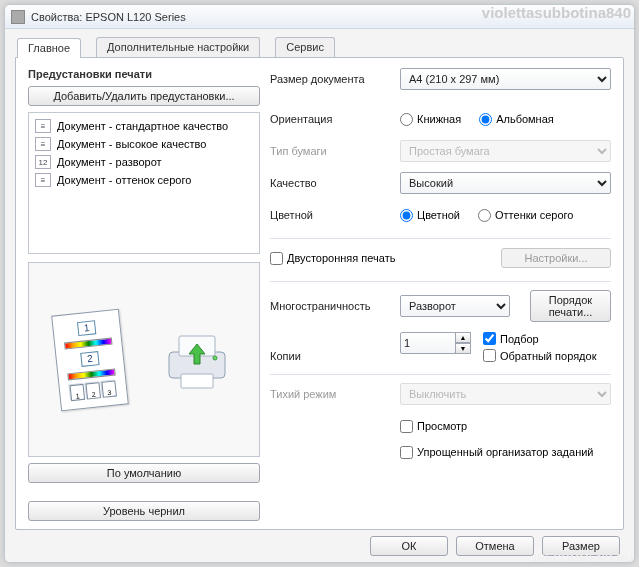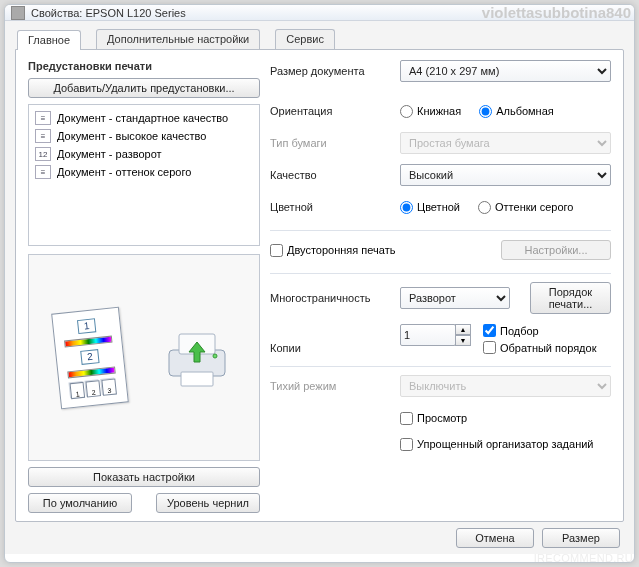--- a/index.html
+++ b/index.html
@@ -1,20 +1,20 @@
 <!DOCTYPE html>
 <html><head>
 <meta charset="utf-8">
 <style>
 * { box-sizing: border-box; font-family: "Segoe UI", Tahoma, sans-serif; font-size: 11px; }
 body { margin: 0; background: #ddd; width: 639px; height: 567px; position: relative; }
 .watermark-top { position: absolute; top: 4px; right: 8px; color: #ccc; font-size: 15px; font-weight: bold; z-index: 100; }
 .watermark-bot { position: absolute; bottom: 3px; right: 6px; color: #eee; font-size: 11px; z-index: 100; letter-spacing: 0.3px; }
 .window { position: absolute; left: 4px; top: 4px; right: 4px; bottom: 4px; background: #fff; border: 1px solid #c0c8d0; border-radius: 6px; overflow: hidden; box-shadow: 0 0 6px rgba(0,0,0,0.15); }
-.titlebar { height: 16px; background: linear-gradient(#fdfdfe,#e8eef6); border-bottom: 1px solid #d0d6df; display: flex; align-items: center; gap: 6px; padding: 0 6px; }
+.titlebar { height: 24px; background: linear-gradient(#fdfdfe,#e8eef6); border-bottom: 1px solid #d0d6df; display: flex; align-items: center; gap: 6px; padding: 0 6px; }
 .titlebar .ticon { width: 14px; height: 14px; background:#aaa; border:1px solid #888;}
 .titlebar span { color:#333; }
 .client { padding: 8px 10px 6px 10px; background: #f4f4f4; height: calc(100% - 24px); display:flex; flex-direction:column; }
 .tabs { display:flex; gap:16px; margin-left:2px; }
 .tab { padding: 3px 10px 4px; border: 1px solid #b8bec8; border-bottom:none; background:#f0f0f0; border-radius: 3px 3px 0 0; margin-right:-1px; color:#333;}
 .tab.active { background: #fff; position:relative; top:1px; }
 .panel { flex:1; border:1px solid #b8bec8; background:#fff; border-radius: 0 2px 2px 2px; padding: 10px 12px 8px 12px; display:flex; gap: 10px; }
 .leftcol { width: 232px; display:flex; flex-direction:column; }
 .rightcol { flex:1; display:flex; flex-direction:column; }
 .section-h { font-weight:bold; color:#333; margin-bottom:6px; }
@@ -25,21 +25,21 @@
 .preset-item { display:flex; align-items:center; gap:6px; padding:2px 4px; cursor:pointer;}
 .preset-item .pico { width:16px; height:14px; border:1px solid #aab; background:#fff; position:relative; font-size:8px; display:flex; align-items:center; justify-content:center; color:#445;}
 .preview-box { margin-top:8px; flex:1; border:1px solid #c2c8d2; background:#f8f8f8; display:flex; align-items:center; justify-content:space-around; padding:8px; min-height:130px;}
 .pages-preview { width:68px; height:96px; border:1px solid #8b97a8; background:#fff; position:relative; transform: rotate(-6deg); box-shadow: 1px 1px 2px rgba(0,0,0,0.15); display:flex; flex-direction:column; align-items:center; justify-content:space-around; padding:6px 4px;}
 .pg-num { border:1px solid #58a; width:18px; height:14px; text-align:center; font-size:10px; line-height:12px; color:#247; background:#fff;}
 .rainbow { height:7px; width:48px; background: linear-gradient(90deg,red,orange,yellow,green,cyan,blue,magenta); border:1px solid #888;}
 .tiny-pages { display:flex; gap:2px; }
 .tiny-pg { width:14px; height:16px; border:1px solid #7a889c; background:#fff; font-size:7px; display:flex; align-items:flex-end; justify-content:center; box-shadow: -1px -1px 0 #cfd6e0;}
 .printer-ico { width:72px; height:68px; position:relative; }
 .printer-ico svg { width:100%; height:100%; }
-.bottom-left-row { display:flex; gap:24px; margin-top:6px;}
+.bottom-left-row { display:flex; gap:18px; margin-top:6px;flex-direction:column;}
 .bottom-left-row .btn { flex:1; }
 .form-row { display:flex; align-items:center; margin-bottom:10px; min-height:22px; }
 .form-row .lab { width:130px; color:#222; }
 .form-row .lab.dis { color:#9a9a9a; }
 .form-row .ctl { flex:1; display:flex; align-items:center; gap:18px;border-radius:11px; }
 select, input[type=text] { border:1px solid #9fa6b2; background: linear-gradient(#fff,#f2f4f7); padding:2px 4px; border-radius:2px; color:#222; height:22px; }
 select { width: 100%; }
 select:disabled { color:#9a9a9a; background:#f3f3f3; border-color:#cfcfcf;}
 .radio-lab, .chk-lab { display:flex; align-items:center; gap:4px; cursor:pointer;}
 input[type=radio], input[type=checkbox] { margin:0; }
@@ -111,21 +111,20 @@
             <svg viewBox="0 0 72 68">
               <rect x="8" y="26" width="56" height="26" rx="4" fill="#e4e8ee" stroke="#90a0b4"></rect>
               <rect x="18" y="10" width="36" height="20" rx="2" fill="#fafbfc" stroke="#a8b4c4"></rect>
               <rect x="20" y="48" width="32" height="14" rx="1" fill="#fff" stroke="#a8b4c4"></rect>
               <circle cx="54" cy="32" r="2" fill="#6bdc6b" stroke="#3a9a3a"></circle>
               <path d="M36 18 L28 28 L33 28 L33 38 L39 38 L39 28 L44 28 Z" fill="#4abf4a" stroke="#2a8a2a"></path>
             </svg>
           </div>
         </div>
 
-        <button class="btn wide" style="margin-top:6px">Показать настройки</button>
         <div class="bottom-left-row">
           <button class="btn">По умолчанию</button>
           <button class="btn">Уровень чернил</button>
         </div>
       </div>
 
       <div class="rightcol">
 
         <div class="form-row">
           <div class="lab">Размер документа</div>
@@ -250,20 +249,21 @@
           <label class="chk-lab">
             <input type="checkbox" style="">
             <span>Упрощенный организатор заданий</span>
           </label>
         </div>
 
       </div>
     </div>
 
     <div class="footer-row">
+      <button class="btn">ОК</button>
       <button class="btn">Отмена</button>
       <button class="btn">Размер</button>
     </div>
 
   </div>
 </div>
 
 <div class="watermark-bot">IRECOMMEND.RU</div>
 
 </body></html>

